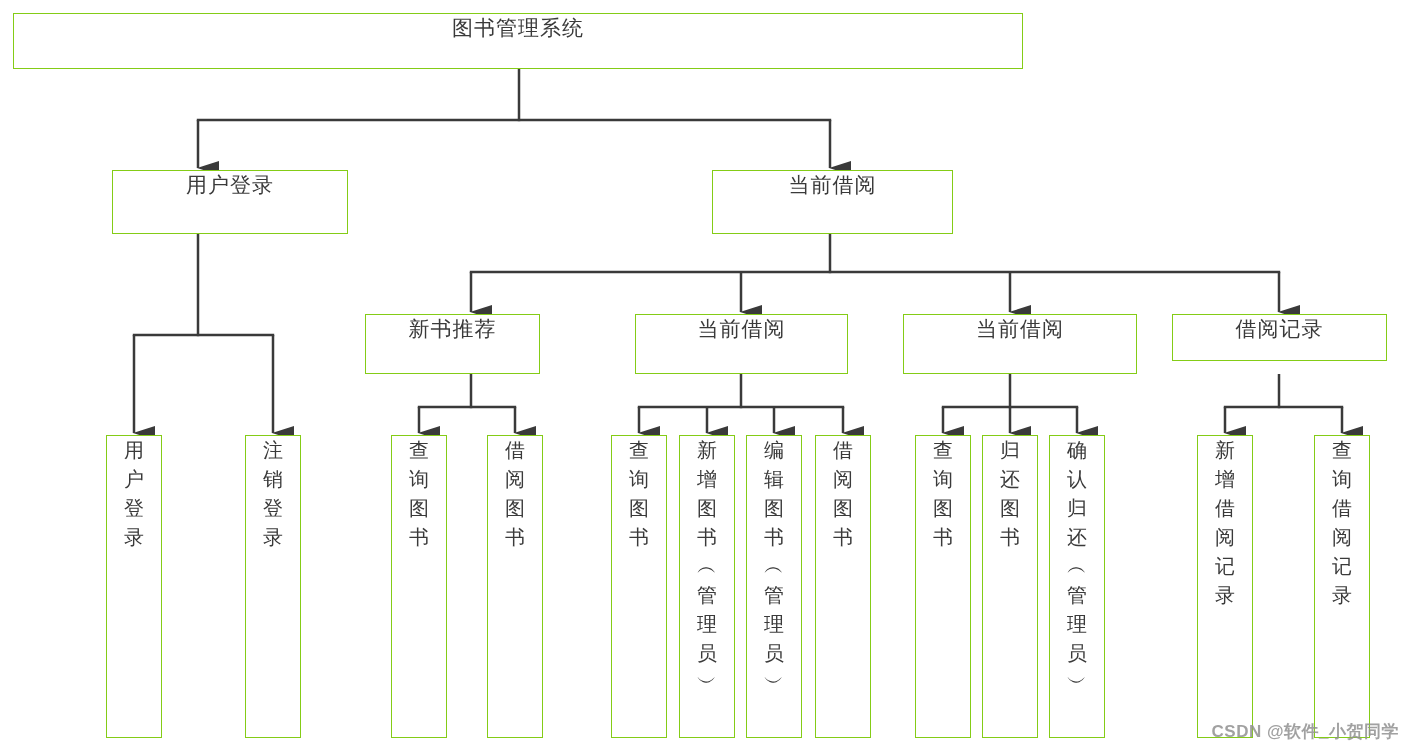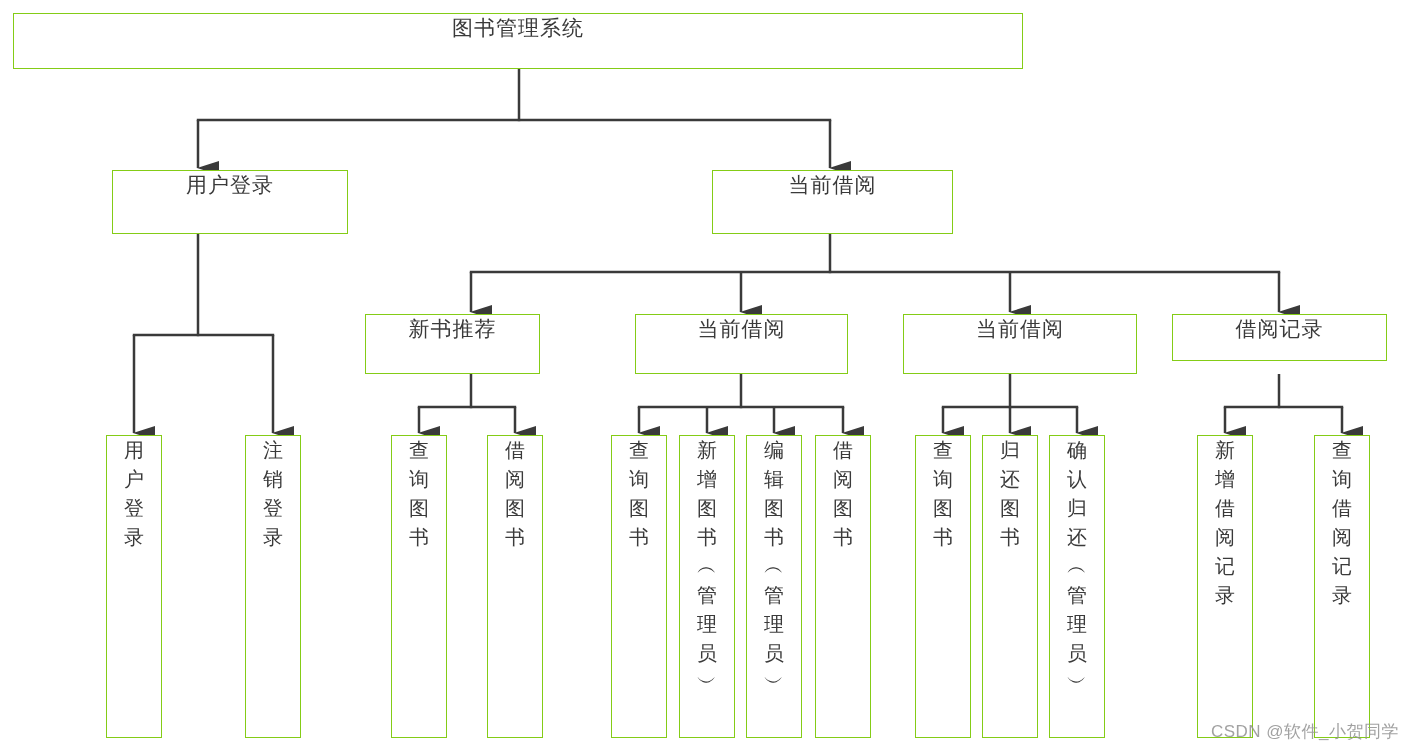--- a/index.html
+++ b/index.html
@@ -15,21 +15,21 @@
   .node .hlabel{
     font-size:21px;letter-spacing:1px;color:#3a3a3a;white-space:nowrap;
   }
   .vtext{display:block;}
   .vchar{
     display:block;height:29px;line-height:29px;width:100%;
     text-align:center;font-size:20px;color:#3a3a3a;
   }
   .watermark{
     position:absolute;right:6px;bottom:4px;font-size:17px;letter-spacing:0.5px;
-    color:rgba(145,145,145,0.85);white-space:nowrap;z-index:5;
+    color:rgba(145,145,145,0.85);white-space:nowrap;z-index:5;font-weight:bold;
   }
 </style>
 </head>
 <body>
 
 <div class="canvas">
 
   <svg class="connectors" width="1405" height="747" viewBox="0 0 1405 747" xmlns="http://www.w3.org/2000/svg">
     <defs>
       <marker id="arrow" markerUnits="userSpaceOnUse" markerWidth="14" markerHeight="22" viewBox="0 0 14 22" refX="7" refY="21" orient="auto-start-reverse">

